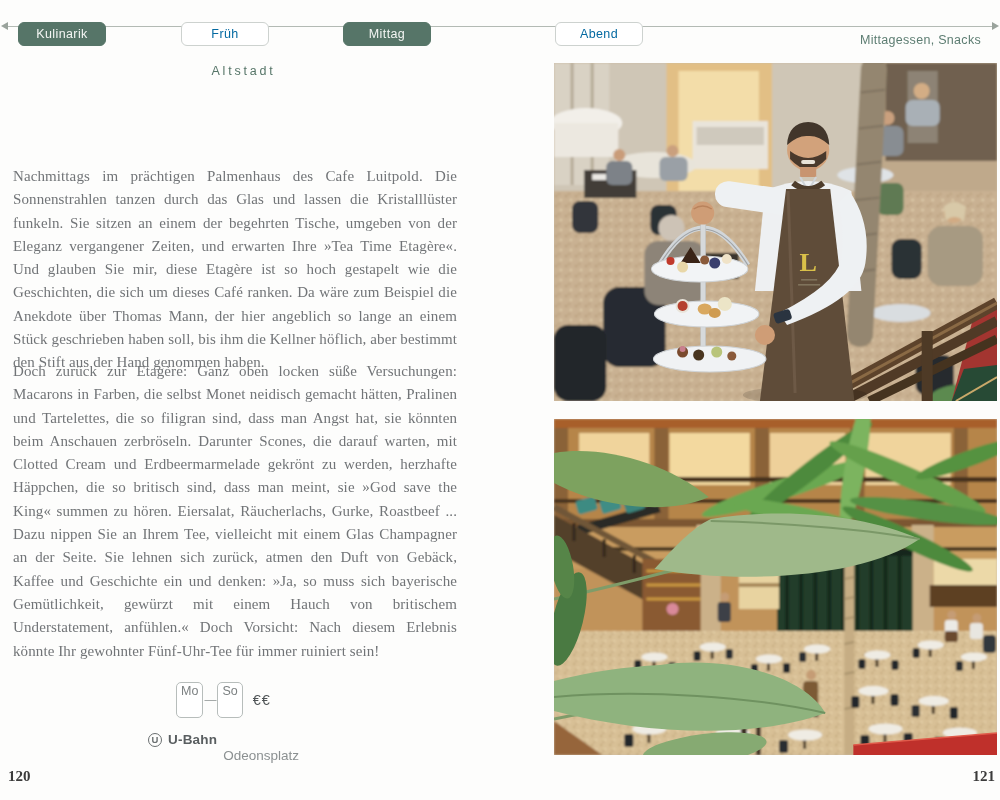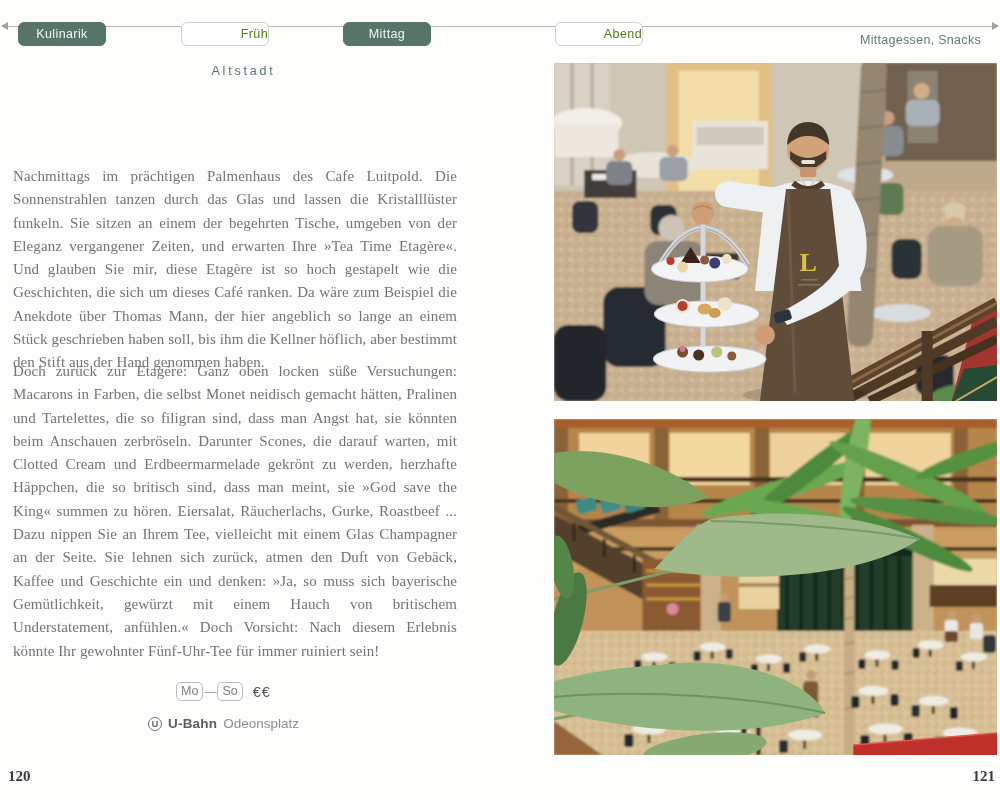--- a/index.html
+++ b/index.html
@@ -11,52 +11,52 @@
   .timeline-line{position:absolute;left:4px;top:26px;width:990px;height:1px;background:#b3bab4;}
   .tl-arrow{position:absolute;top:22px;width:0;height:0;border-top:4.5px solid transparent;border-bottom:4.5px solid transparent;}
   .tl-arrow.left{left:1px;border-right:7px solid #9aa39c;}
   .tl-arrow.right{right:1px;border-left:7px solid #9aa39c;}
   .nav-tab{
     position:absolute;top:22px;height:24px;width:88px;border-radius:6px;
     display:flex;align-items:center;justify-content:center;
     font-size:12.5px;letter-spacing:.4px;box-sizing:border-box;cursor:pointer;
   }
   .nav-tab.active{background:#567568;color:#f4f6f4;border:1px solid #567568;}
-  .nav-tab.inactive{background:#ffffff;color:#4d7c0f;border:1px solid #cdd2cf;justify-content:flex-end;}
+  .nav-tab.inactive{background:#ffffff;color:#0369a1;border:1px solid #cdd2cf;}
   .nav-category{
     position:absolute;right:19px;top:33px;font-size:12.5px;color:#5d7d72;letter-spacing:.3px;
   }
   
   .district{
     position:absolute;left:0;top:64px;width:447px;text-align:center;
     color:#567568;font-size:12.5px;letter-spacing:2.8px;padding-left:20px;
   }
   .title-row{position:absolute;left:77px;top:84px;white-space:nowrap;color:#2d3b3b;}
   .article-number{font-family:"Liberation Serif","DejaVu Serif",serif;font-weight:700;font-size:27px;}
   .article-title{font-family:"Liberation Serif","DejaVu Serif",serif;font-weight:400;font-size:23px;letter-spacing:2.4px;margin-left:11px;}
   .body-para{
     position:absolute;left:13px;width:444px;color:#717477;font-size:15px;line-height:23.3px;
     text-align:justify;letter-spacing:.1px;hyphens:auto;font-family:Liberation Serif, serif;-webkit-hyphens:auto;
   }
   .para-1{top:150px;}
   .para-2{top:345px;}
   
   .days-row{position:absolute;left:0;top:682px;width:447px;display:flex;align-items:center;justify-content:center;}
   .day-box{
-    border:1px solid #b7bdbb;border-radius:5px;padding:1px 4px 2px;color:#7c8182;font-size:12.5px;background:#fff;
+    border:1px solid #b7bdbb;border-radius:5px;padding:1px 4px 19px;color:#7c8182;font-size:12.5px;background:#fff;
   }
   .day-sep{color:#9aa09e;font-size:12px;margin:0 1px;}
   .price{color:#4e5355;font-size:14.5px;margin-left:10px;letter-spacing:1px;}
   .transit-row{position:absolute;left:0;top:716px;width:447px;display:flex;align-items:center;justify-content:center;gap:6px;font-size:13.5px;}
   .ubahn-badge{
     display:inline-flex;align-items:center;justify-content:center;width:14px;height:14px;border:1.3px solid #6a6f70;
     border-radius:50%;color:#6a6f70;font-size:9.5px;font-weight:700;box-sizing:border-box;
   }
   .transit-type{color:#595e60;font-weight:700;letter-spacing:.2px;}
-  .transit-station{color:#8b9091;}
+  .transit-station{color:#8b9091;margin-top:32px;}
   .address-row{position:absolute;left:0;top:734px;width:447px;text-align:center;color:#8b9091;font-size:13.5px;letter-spacing:.2px;}
   
   .pageno{position:absolute;bottom:15px;font-family:Liberation Serif, serif;font-weight:700;font-size:15px;color:#3b3b3b;}
   .pageno.left{left:8px;}
   .pageno.right{right:5px;}
   
   .photo{position:absolute;left:554px;width:443px;overflow:hidden;background:#cbbba4;}
   .photo-top{top:63px;height:338px;}
   .photo-bottom{top:419px;height:336px;}
   .photo svg{display:block;width:100%;height:100%;}

